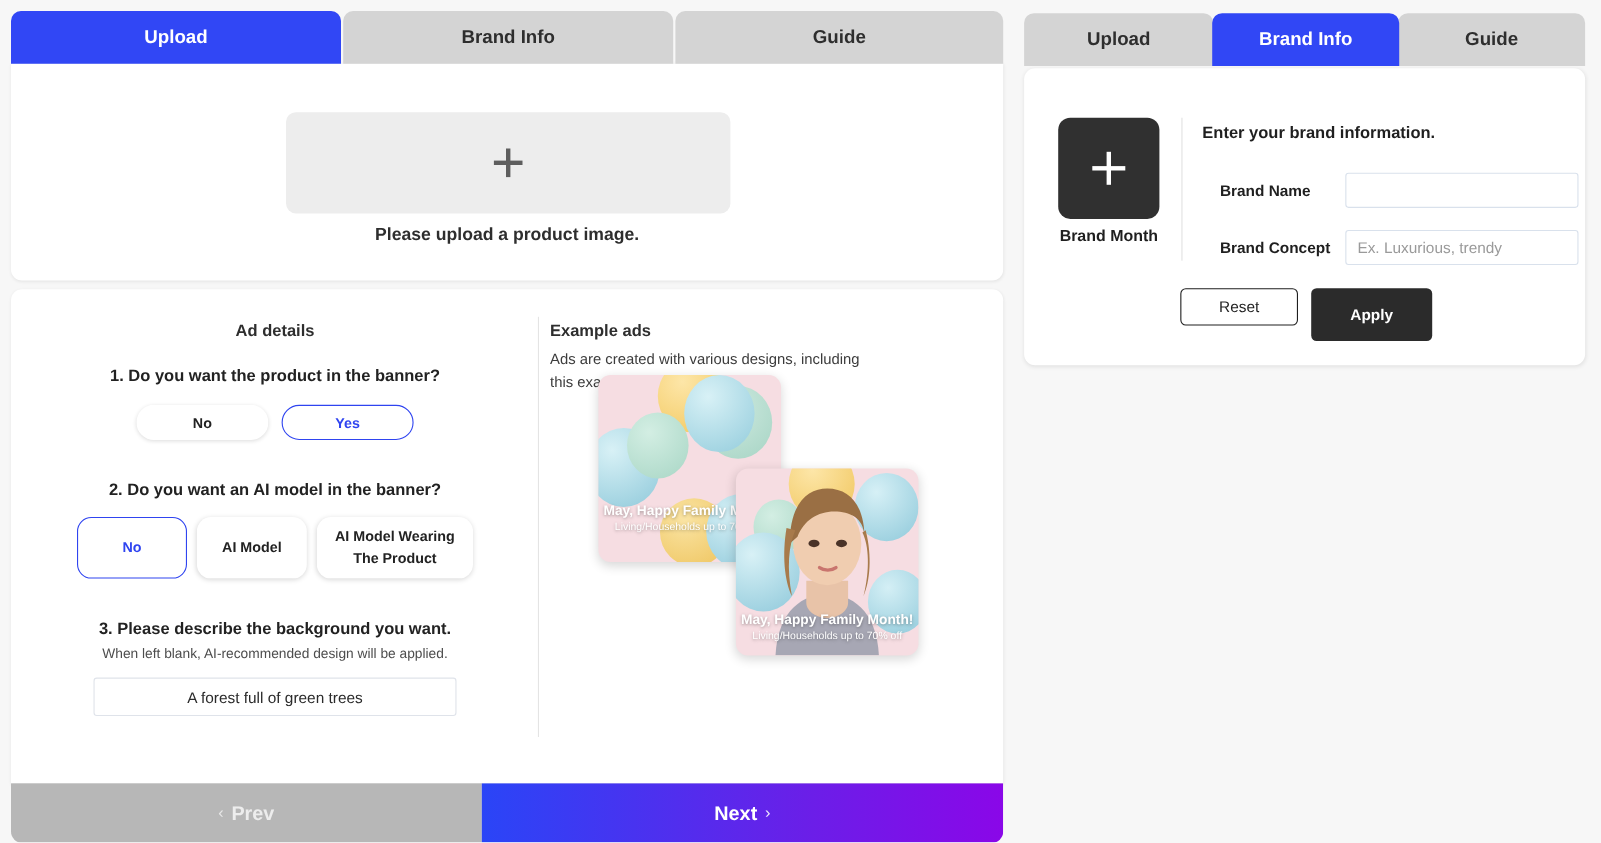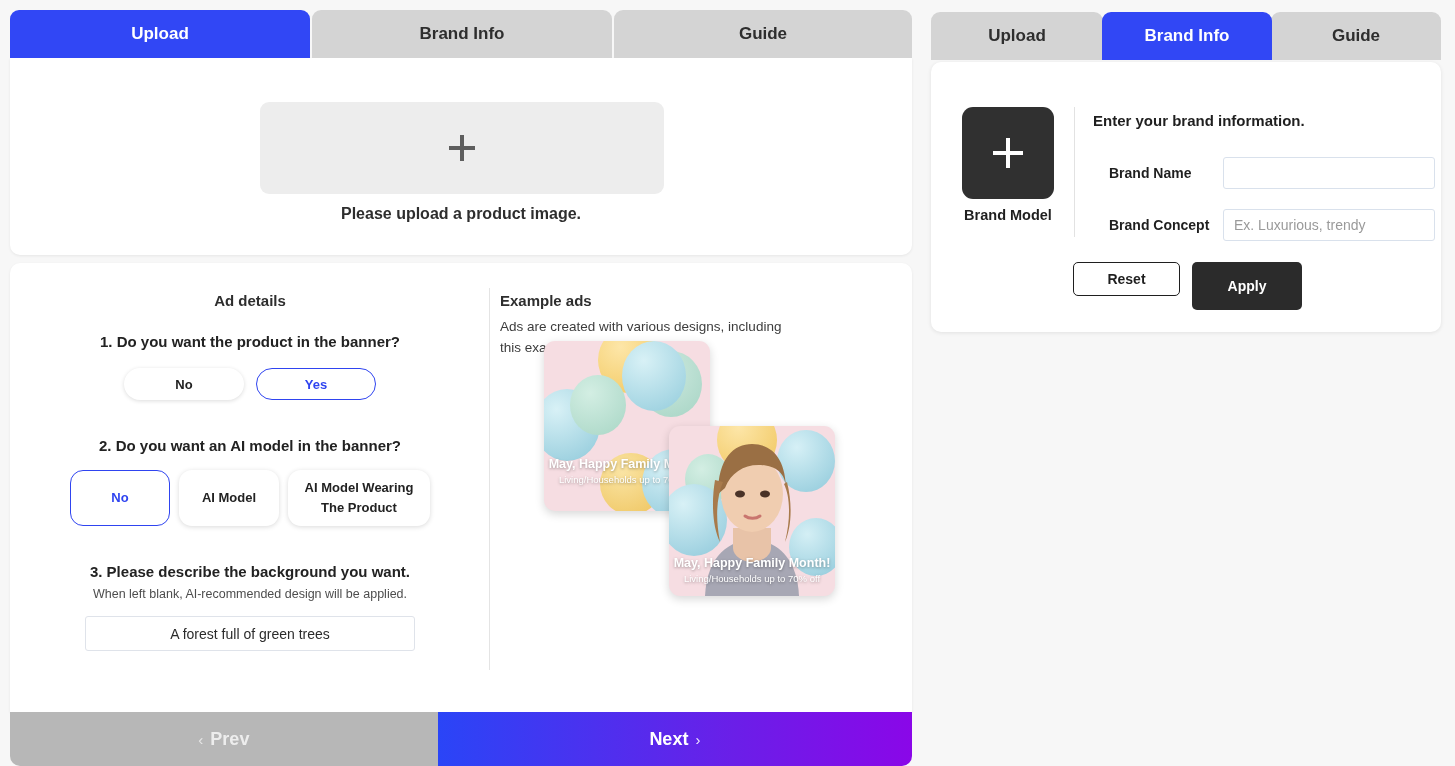--- a/index.html
+++ b/index.html
@@ -186,21 +186,21 @@
   .field-label { font-size: 14px; color: #1f1f1f; font-weight: bold; width: 105px; }
   .field-input {
     width: 212px; height: 32px; padding: 0 10px;
     border: 1px solid #d9e1ec; border-radius: 3px; background: #fff;
     font-size: 14px; color: #2b2b2b; font-family: "Liberation Sans", sans-serif;
   }
   .field-input::placeholder { color: #9a9a9a; }
   .btn-row { position: absolute; left: 142px; top: 200px; display: flex; gap: 12px; }
   .btn-reset {
     width: 107px; height: 34px; border: 1.6px solid #1f1f1f; border-radius: 5px;
-    background: #fff; color: #1f1f1f; font-size: 14px; font-weight: bold; cursor: pointer;
+    background: #fff; color: #1f1f1f; font-size: 14px; font-weight: normal; cursor: pointer;
     font-family: "Liberation Sans", sans-serif;
   }
   .btn-apply {
     width: 110px; height: 48px; border: none; border-radius: 5px;
     background: #2b2b2b; color: #ffffff; font-size: 14px; font-weight: bold; cursor: pointer;
     font-family: "Liberation Sans", sans-serif;
   }
 </style>
 </head>
 <body>
@@ -334,21 +334,21 @@
       </div>
       <div class="tab inactive r-tab2">
         <span>Guide</span>
       </div>
     </div>
 
     <div class="brand-card">
       <div class="logo-box">
         <span class="plus-white"></span>
       </div>
-      <div class="logo-label">Brand Model</div>
+      <div class="logo-label">Brand Month</div>
       <div class="r-divider"></div>
 
       <div class="brand-heading">Enter your brand information.</div>
 
       <div class="field-row r1">
         <span class="field-label">Brand Name</span>
         <input class="field-input" type="text" value="" style="">
       </div>
       <div class="field-row r2">
         <span class="field-label">Brand Concept</span>

